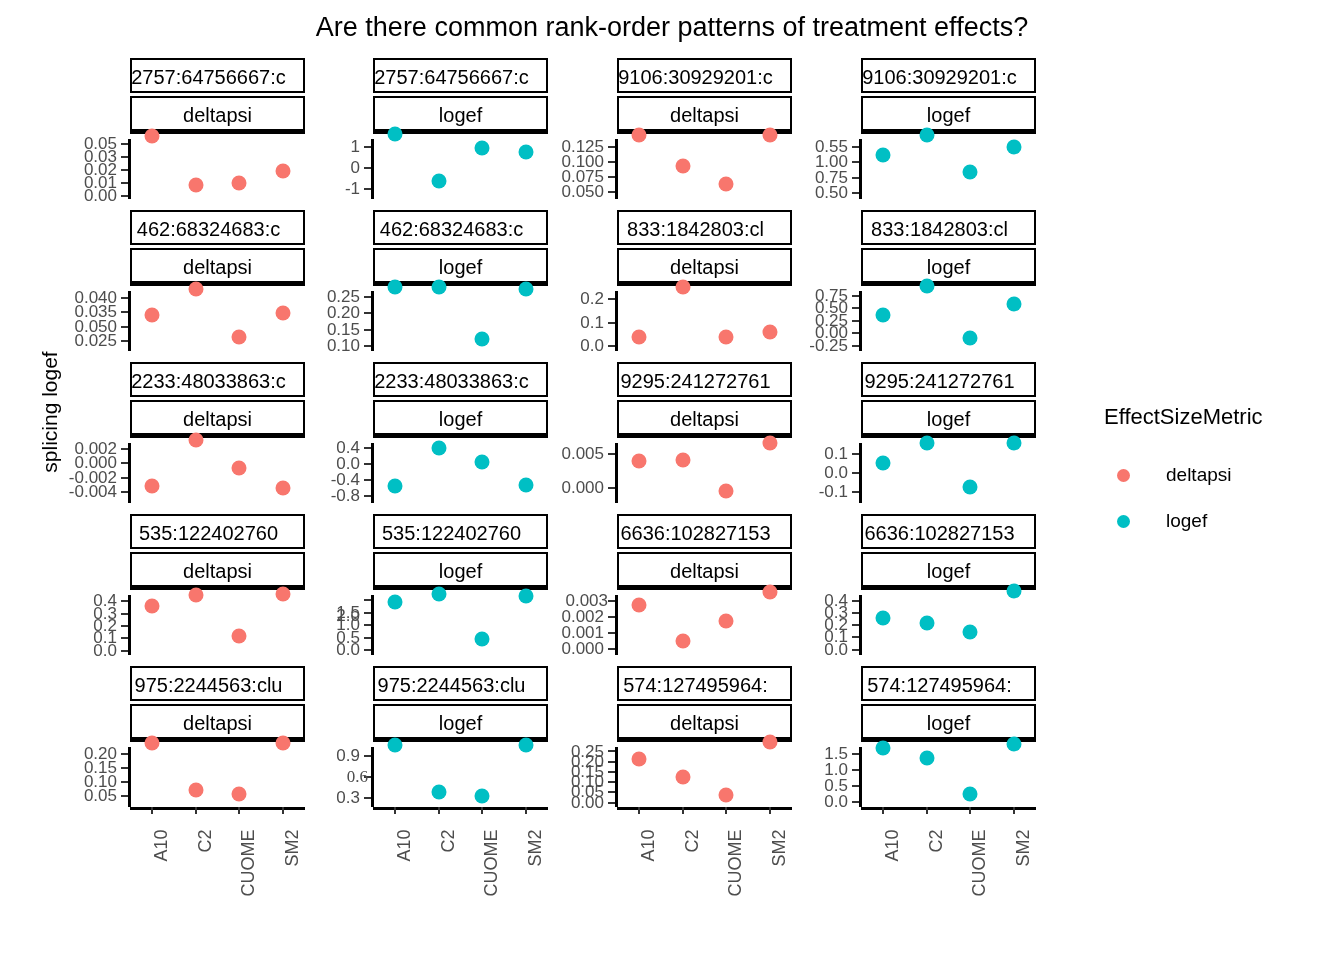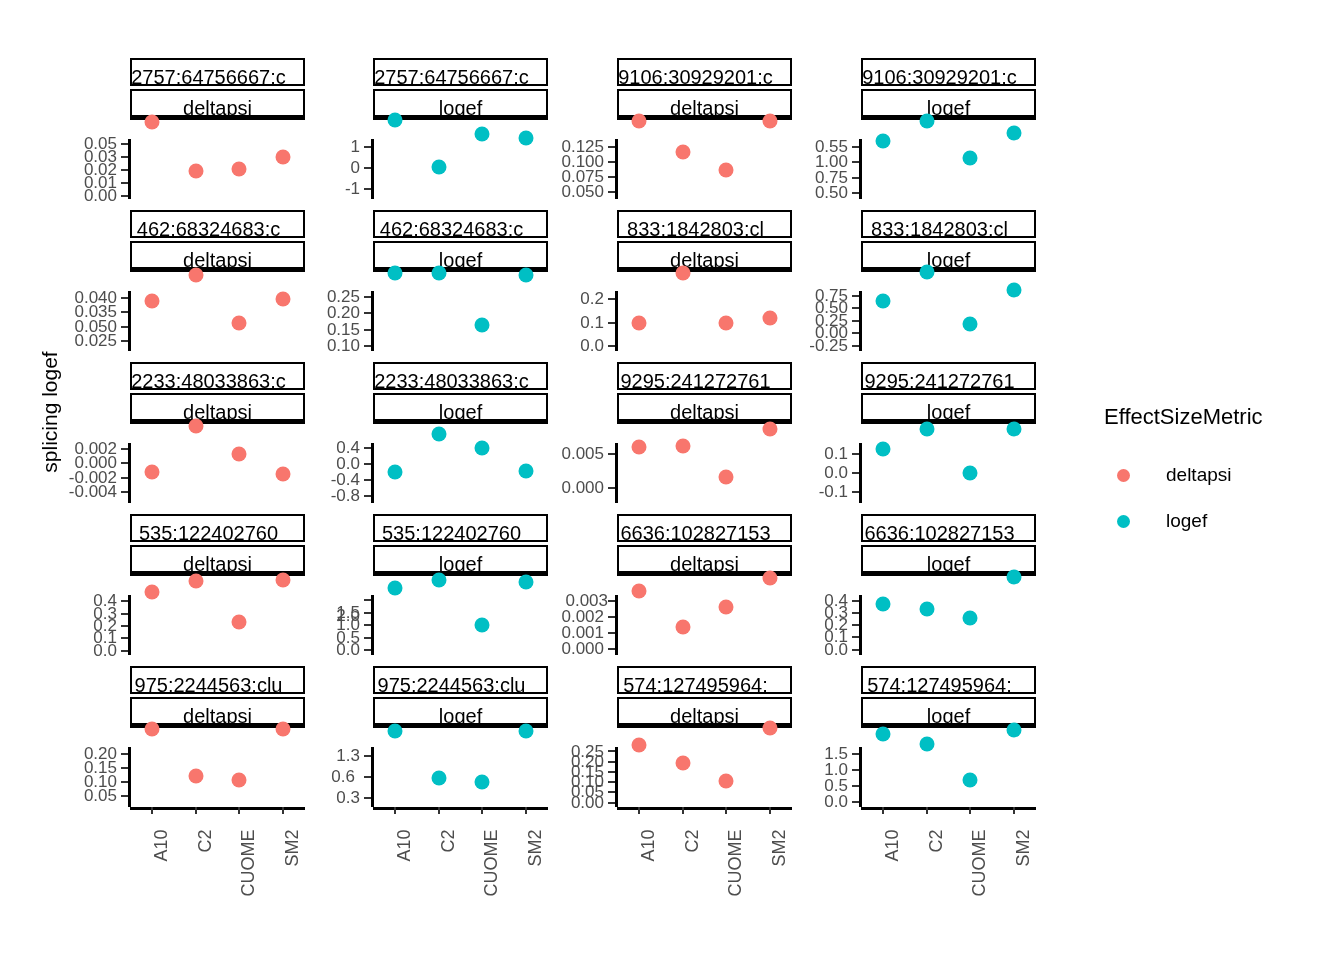--- a/index.html
+++ b/index.html
@@ -64,21 +64,21 @@
     left: 0;
     top: 58px;
   }
   .facet-cell {
     position: absolute;
   }
   .strip {
     box-sizing: border-box;
     border: 2.5px solid #000;
     background: #ffffff;
-    height: 28px;
+    height: 35px;
     line-height: 34px;
     text-align: center;
     font-size: 20px;
     color: #000;
     overflow: hidden;
     white-space: nowrap;
     position: relative;
   }
   .strip.outer {
     margin-bottom: 3px;
@@ -208,20 +208,21 @@
     color: #000;
     margin-left: 24px;
     white-space: nowrap;
   }
 </style>
 </head>
 <body>
 
 <div id="root">
 
+  <div class="plot-title">Are there common rank-order patterns of treatment effects?</div>
 
   <div class="y-axis-title">splicing logef</div>
 
 
   <div id="grid">
       <div class="facet-cell" style="left: 130px; top: 0px; width: 175px;">
         <div class="strip outer">
           <span class="strip-text">2757:64756667:c</span>
         </div>
         <div class="strip">
@@ -719,23 +720,23 @@
           <div class="panel-area">
             <div class="point" title="A10: 0.95" style="background: rgb(0, 191, 196); left: 12.5%; top: 5.5814px;"></div>
             <div class="point" title="C2: 0.27" style="background: rgb(0, 191, 196); left: 37.5%; top: 53.0233px;"></div>
             <div class="point" title="CUOME: 0.22" style="background: rgb(0, 191, 196); left: 62.5%; top: 56.5116px;"></div>
             <div class="point" title="SM2: 0.95" style="background: rgb(0, 191, 196); left: 87.5%; top: 5.5814px;"></div>
           </div>
         </div>
         <div style="position: absolute; left: 0px; top: 81px; width: 0px; height: 60px;">
           <div class="axis-line" style="left: -2px; top: 0px; height: 60px;"></div>
           <div class="tick-mark" style="left: -9px; top: 8.06977px;"></div>
-          <div class="ytick-label" style="right: 13px; top: 0.0697674px;">1.3</div>
+          <div class="ytick-label" style="right: 13px; top: 0.0697674px;">0.9</div>
           <div class="tick-mark" style="left: -9px; top: 29px;"></div>
-          <div class="ytick-label" style="right: 18px; top: 21px;">0.6</div>
+          <div class="ytick-label" style="right: 5px; top: 21px; font-family: Liberation Serif, serif;">0.6</div>
           <div class="tick-mark" style="left: -9px; top: 49.9302px;"></div>
           <div class="ytick-label" style="right: 13px; top: 41.9302px;">0.3</div>
         </div>
         <div class="x-axis" style="left: 0px; top: 141px; width: 175px;">
           <div class="x-axis-line" style="width: 175px;"></div>
           <div class="xtick" style="left: 20.875px;"></div>
           <div class="xtick-label" style="left: -89.125px; top: 12px; width: 120px;">A10</div>
           <div class="xtick" style="left: 64.625px;"></div>
           <div class="xtick-label" style="left: -45.375px; top: 12px; width: 120px;">C2</div>
           <div class="xtick" style="left: 108.375px;"></div>

